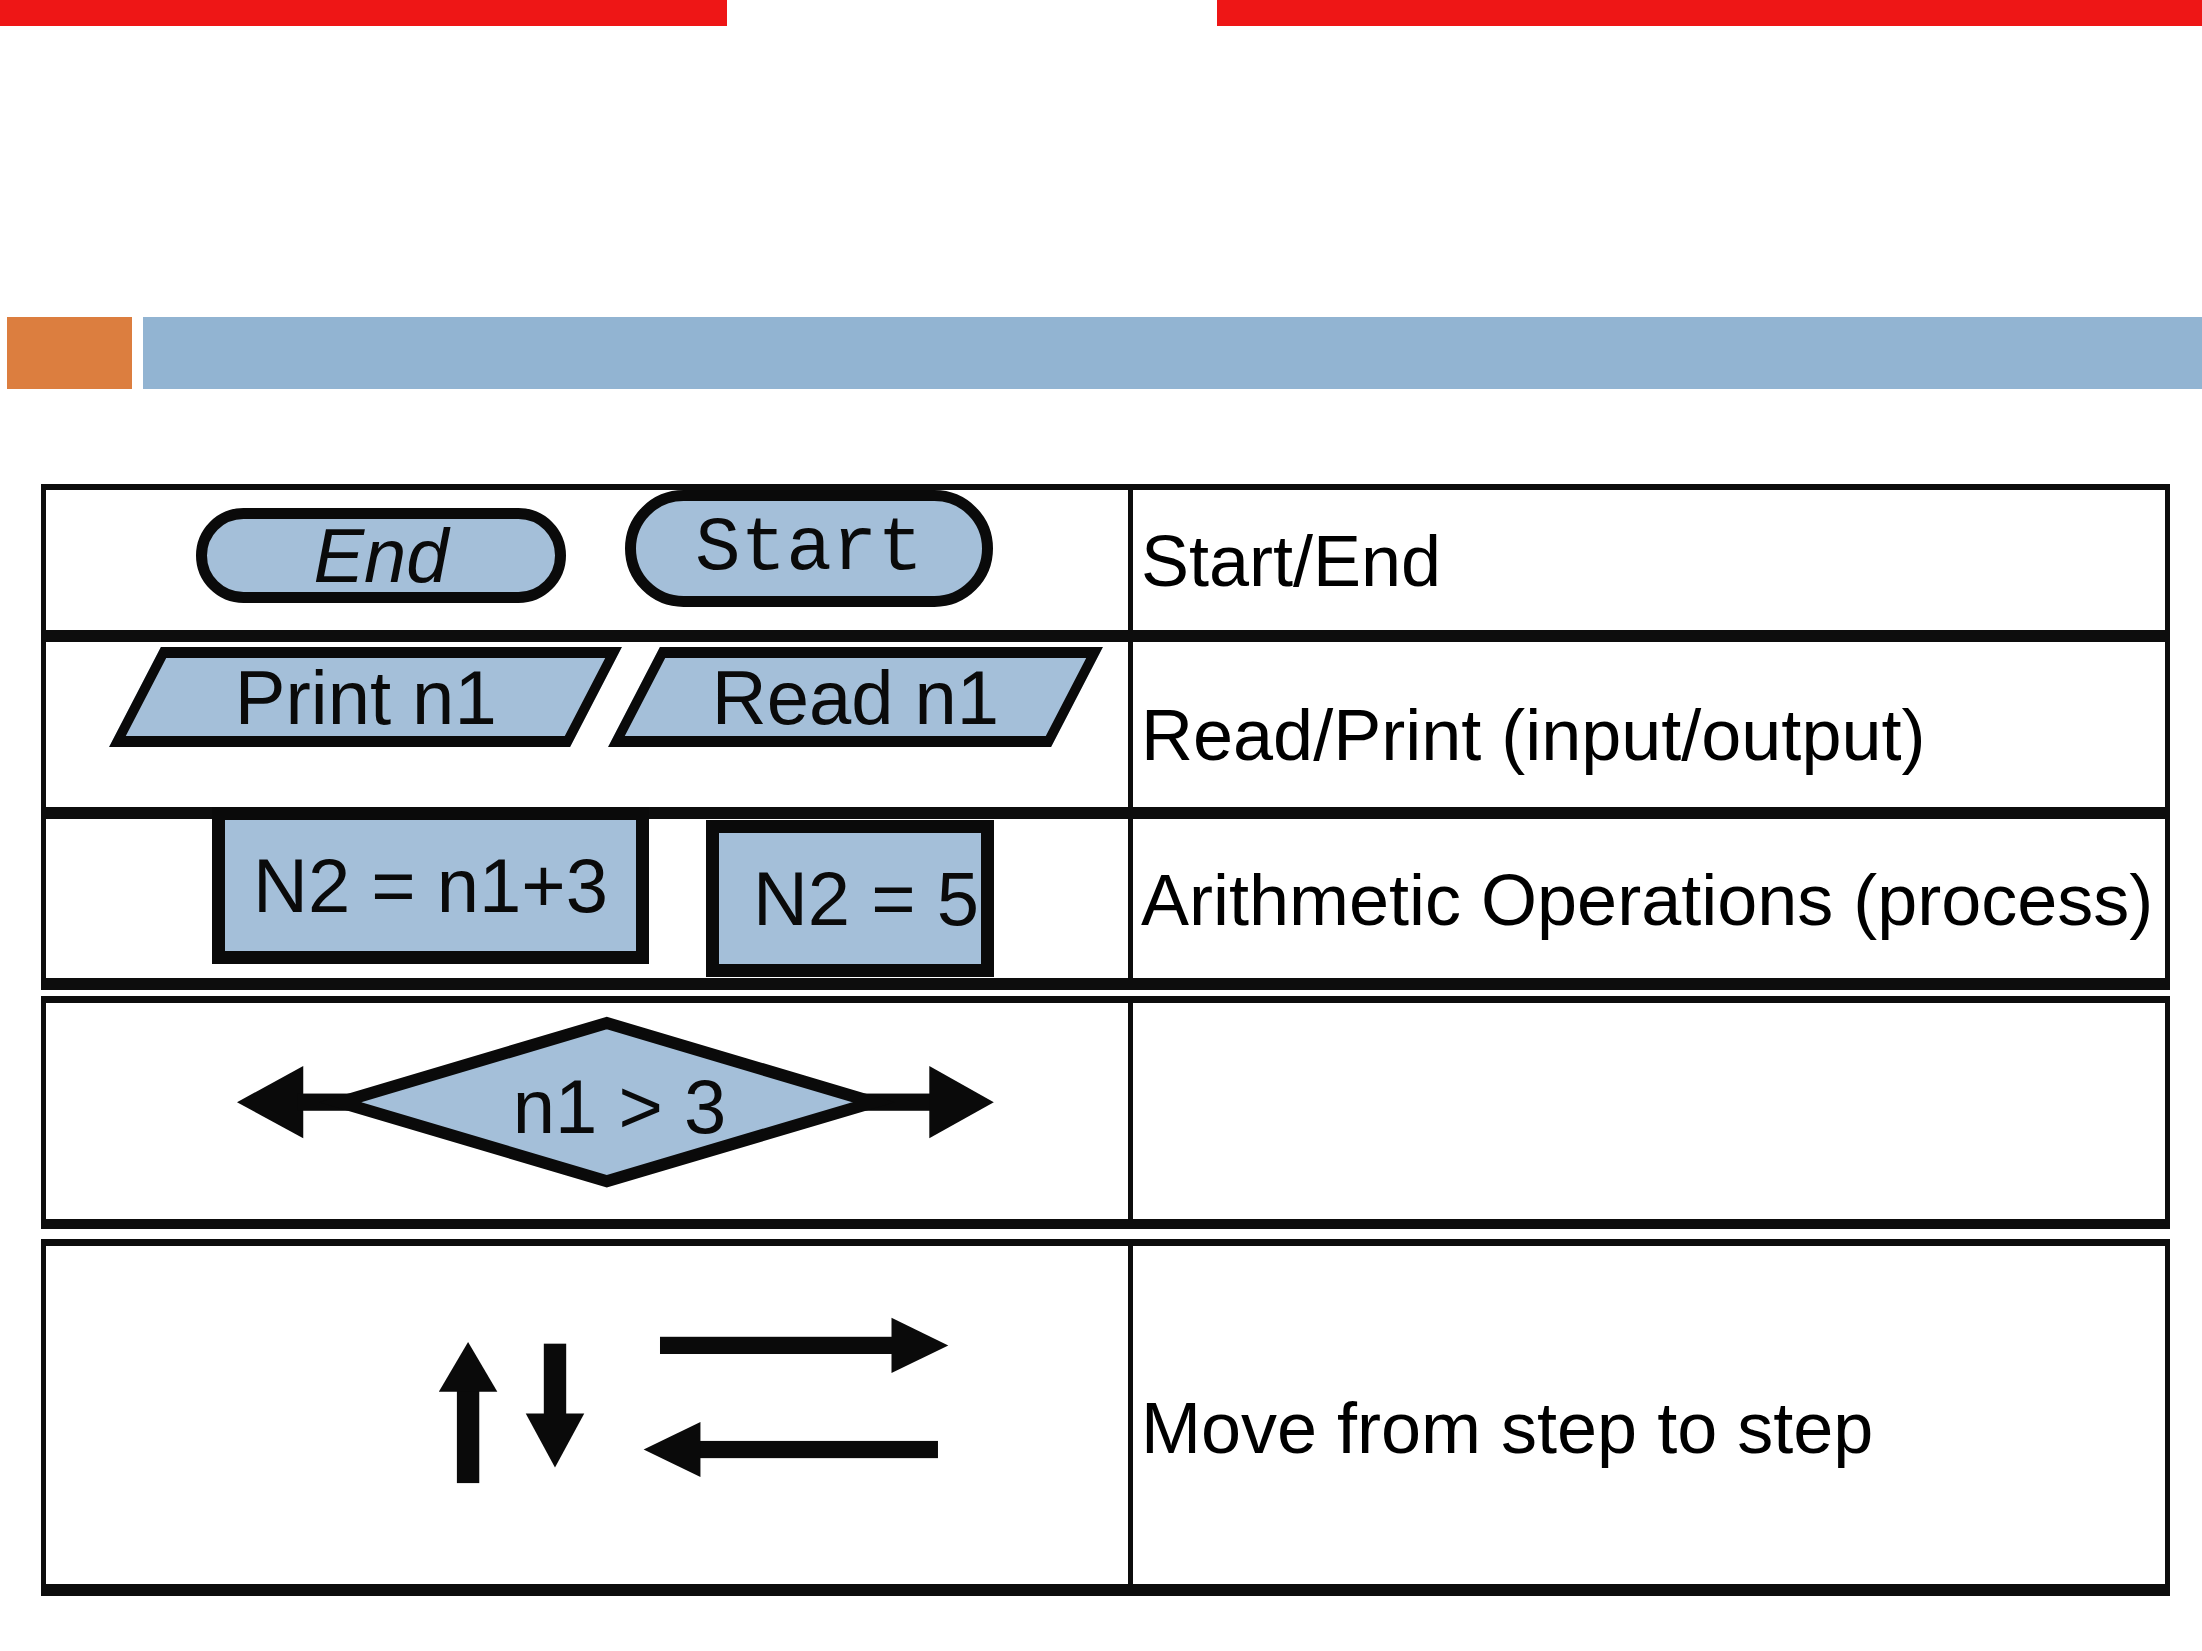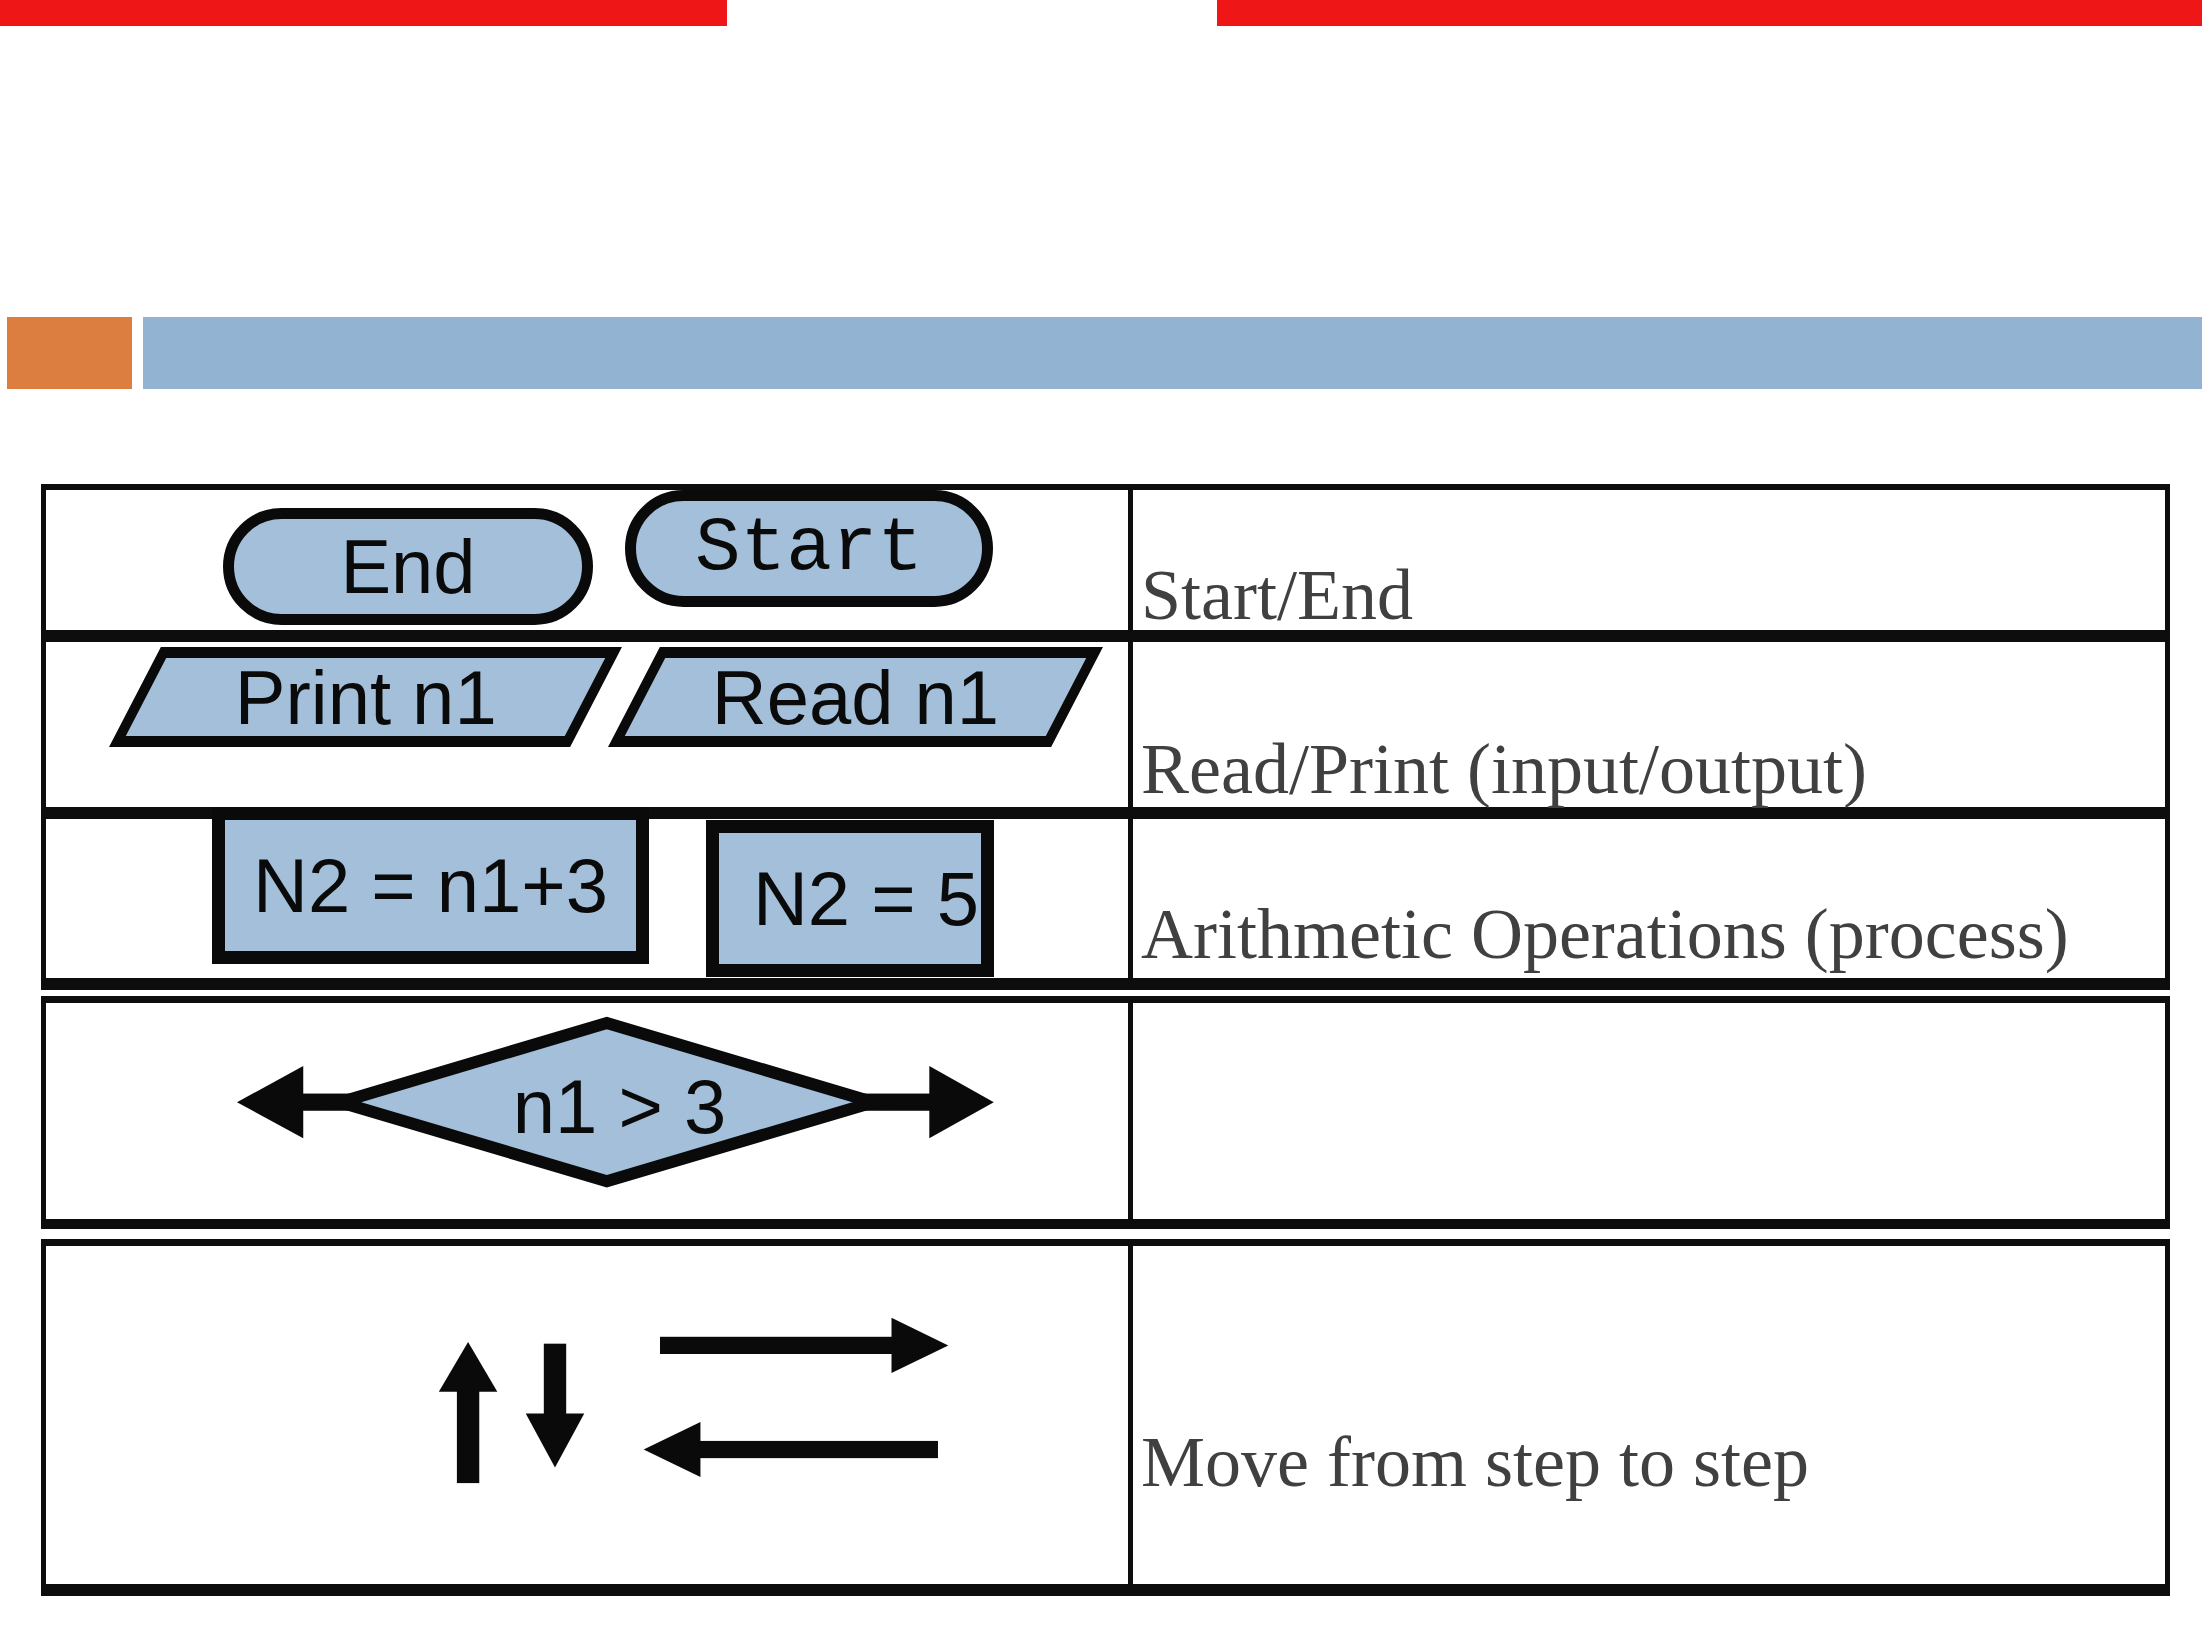--- a/index.html
+++ b/index.html
@@ -28,41 +28,41 @@
   .hdiv{position:absolute;left:0;right:0;height:12px;background:#0d0d0d;}
   #hdiv-1{top:140px;}
   #hdiv-2{top:317px;}
 
   
   .shape{position:absolute;box-sizing:border-box;background:#a4bfd9;border:11.2px solid #0a0a0a;
          display:flex;align-items:center;justify-content:center;z-index:3;}
   .shape-label{font-size:76px;color:#0a0a0a;white-space:nowrap;}
 
   
-  #terminator-end{left:223px;top:508px;width:370px;height:117px;border-radius:60px;}
+  #terminator-end{left:196px;top:508px;width:370px;height:95px;border-radius:60px;font-style:italic;}
   #terminator-start{left:625px;top:490px;width:368px;height:117px;border-radius:60px;font-family:Liberation Mono, monospace;}
 
   
   .para{transform:skewX(-27.4deg);}
   .para .shape-label{transform:skewX(27.4deg);}
   #para-print{left:135px;top:647px;width:461px;height:100px;}
   #para-read{left:634px;top:647px;width:443px;height:100px;}
 
   
   #process-1{left:212px;top:807px;width:437px;height:157px;border-width:13.8px;}
   #process-2{left:706px;top:820px;width:288px;height:157px;border-width:13.8px;padding-left:32px;}
 
   
   .shape-svg{position:absolute;z-index:3;}
   #decision-label{position:absolute;left:396px;top:1063px;width:447px;height:83px;z-index:4;
                   display:flex;align-items:flex-start;justify-content:center;}
 
   
-  .row-desc{position:absolute;left:1141px;font-family:Liberation Serif, serif;font-size:72px;
-            color:#404040;line-height:95px;white-space:nowrap;z-index:3;margin-top:34px;}
+  .row-desc{position:absolute;left:1141px;font-family:Liberation Sans, sans-serif;font-size:72px;
+            color:#000000;line-height:95px;white-space:nowrap;z-index:3;}
   #desc-1{top:514px;}
   #desc-2{top:688px;}
   #desc-3{top:853px;}
   #desc-4{top:1076px;}
   #desc-5{top:1381px;}
 </style>
 </head>
 <body>
 
 <div id="slide">

